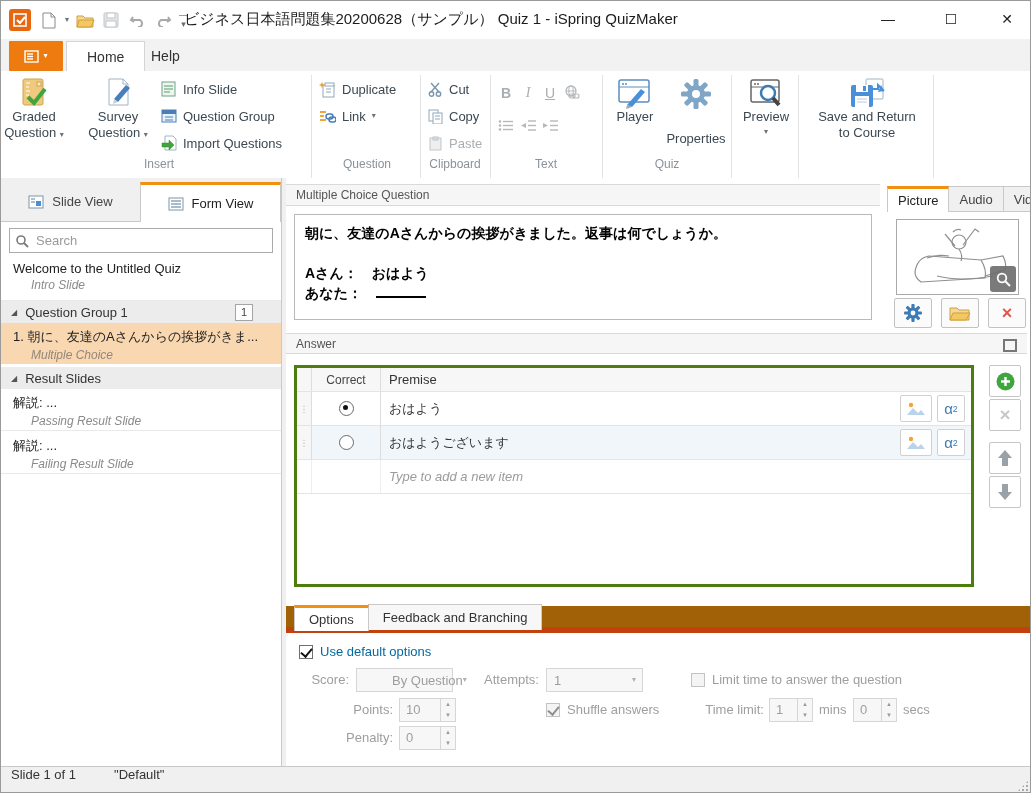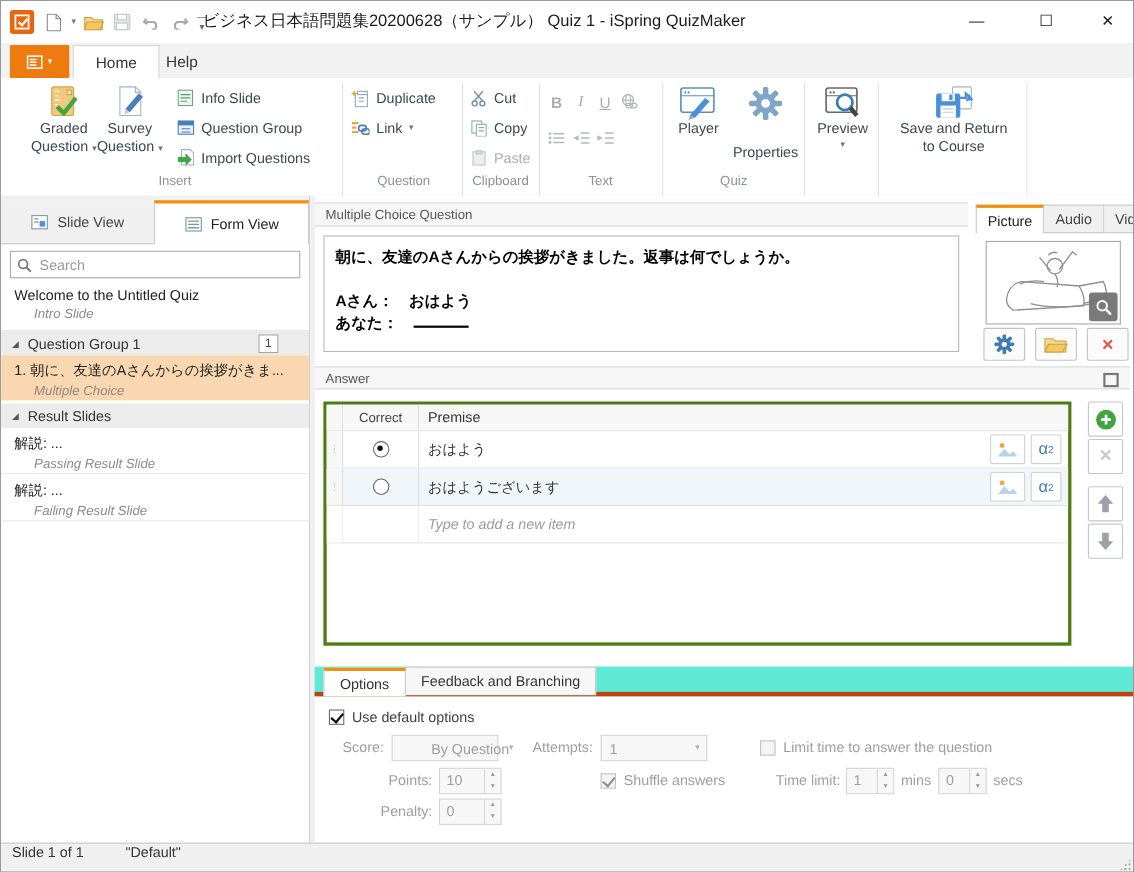--- a/index.html
+++ b/index.html
@@ -68,21 +68,21 @@
   .dragcol{width:14px;border-right:1px solid #ddd;background:#f7f7f7;display:flex;align-items:center;justify-content:center;color:#b9b9b9;font-size:9px;letter-spacing:0;}
   .corrcol{width:68px;border-right:1px solid #ddd;display:flex;align-items:center;justify-content:center;}
   .premcol{flex:1;display:flex;align-items:center;padding-left:8px;font-size:13px;color:#333;}
   .rowicons{display:flex;align-items:center;gap:5px;padding-right:6px;}
   .icbtn{width:30px;height:25px;border:1px solid #d0d0d0;background:#fff;display:flex;align-items:center;justify-content:center;border-radius:2px;}
   .alphabtn{width:26px;height:25px;border:1px solid #d0d0d0;background:#fff;display:flex;align-items:center;justify-content:center;color:#3d7bb5;font-size:15px;border-radius:2px;}
   .radio{width:13px;height:13px;border:1px solid #6a6a6a;border-radius:50%;background:#fff;position:relative;}
   .radio.sel:after{content:"";position:absolute;left:3px;top:3px;width:5px;height:5px;border-radius:50%;background:#111;}
   .sidebtn{left:703px;width:30px;height:30px;border:1px solid #c6c6c6;background:#fff;display:flex;align-items:center;justify-content:center;border-radius:2px;}
   
-  .opttabs{left:0;top:428px;width:746px;height:27px;background:#5eead4;display:flex;align-items:flex-start;border-bottom:4px solid #c2410c;box-sizing:border-box;}
+  .opttabs{left:0;top:428px;width:746px;height:27px;background:#a16207;display:flex;align-items:center;border-bottom:6px solid #c2410c;box-sizing:border-box;}
   .opttab{height:26px;padding:0 14px;display:flex;align-items:center;font-size:13px;color:#333;background:#f7f7f7;border:1px solid #c9c9c9;border-bottom:none;margin-left:-1px;box-sizing:border-box;}
   .opttab.active{background:#fff;border-top:3px solid #f1900f;margin-left:8px;position:relative;top:1px;}
   .flabel{font-size:13px;color:#9e9e9e;text-align:right;line-height:24px;white-space:nowrap;}
   .dd{height:24px;border:1px solid #d6d6d6;background:#f7f7f7;display:flex;align-items:center;box-sizing:border-box;}
   .dd .val{flex:1;padding-left:7px;font-size:13px;color:#9e9e9e;white-space:nowrap;}
   .spin{height:24px;border:1px solid #d6d6d6;background:#f7f7f7;display:flex;box-sizing:border-box;}
   .spin .val{flex:1;padding-left:6px;font-size:13px;color:#9e9e9e;line-height:22px;}
   .spincol{width:14px;border-left:1px solid #d6d6d6;display:flex;flex-direction:column;}
   .spincol span{flex:1;font-size:6px;color:#9a9a9a;text-align:center;line-height:10px;}
   .cb{width:14px;height:14px;border:1px solid #707070;background:#fff;position:relative;box-sizing:border-box;}
@@ -163,21 +163,21 @@
     <div class="a tabbtn active" style="left:65px;">
         <span>Home</span>
       </div>
     <div class="a tabbtn" style="left:130px;">
         <span>Help</span>
       </div>
   </div>
 
   <div class="a ribbon">
 
-    <div class="a bigbtn" style="left:24px;top:6px;width:66px;">
+    <div class="a bigbtn" style="left:0;top:6px;width:66px;">
       <svg width="32" height="32">
           <rect x="5" y="2" width="20" height="26" rx="2" fill="#eec97e" stroke="#d3a34c"></rect>
           <line x1="8" y1="6" x2="12" y2="6" stroke="#fff"></line>
           <line x1="8" y1="10" x2="11" y2="10" stroke="#fff"></line>
           <line x1="8" y1="14" x2="12" y2="14" stroke="#fff"></line>
           <line x1="8" y1="18" x2="11" y2="18" stroke="#fff"></line>
           <rect x="19" y="5" width="4" height="4" fill="#f7e9c8" stroke="#d3a34c"></rect>
           <path d="M10 20l6 6 11-14" fill="none" stroke="#3fa63f" stroke-width="4"></path>
         </svg>
       <span class="blab">Graded</span>
@@ -581,21 +581,21 @@
         <div class="opttab active">
             <span>Options</span>
           </div>
         <div class="opttab">
             <span>Feedback and Branching</span>
           </div>
       </div>
 
       <div class="a" style="left:13px;top:466px;display:flex;align-items:center;">
         <span class="cb checked"></span>
-        <span class="cblab" style="color:#404040;">Use default options</span>
+        <span class="cblab" style="color:#0369a1;">Use default options</span>
       </div>
 
       <span class="a flabel" style="left:0;top:490px;width:63px;">Score:</span>
       <div class="a dd" style="left:70px;top:490px;width:97px;padding-left:28px;">
         <span class="val">By Question</span>
           <span class="caret" style="color:#b0b0b0;margin-right:6px;">▾</span>
       </div>
       <span class="a flabel" style="left:190px;top:490px;width:63px;">Attempts:</span>
       <div class="a dd" style="left:260px;top:490px;width:97px;">
         <span class="val">1</span>

